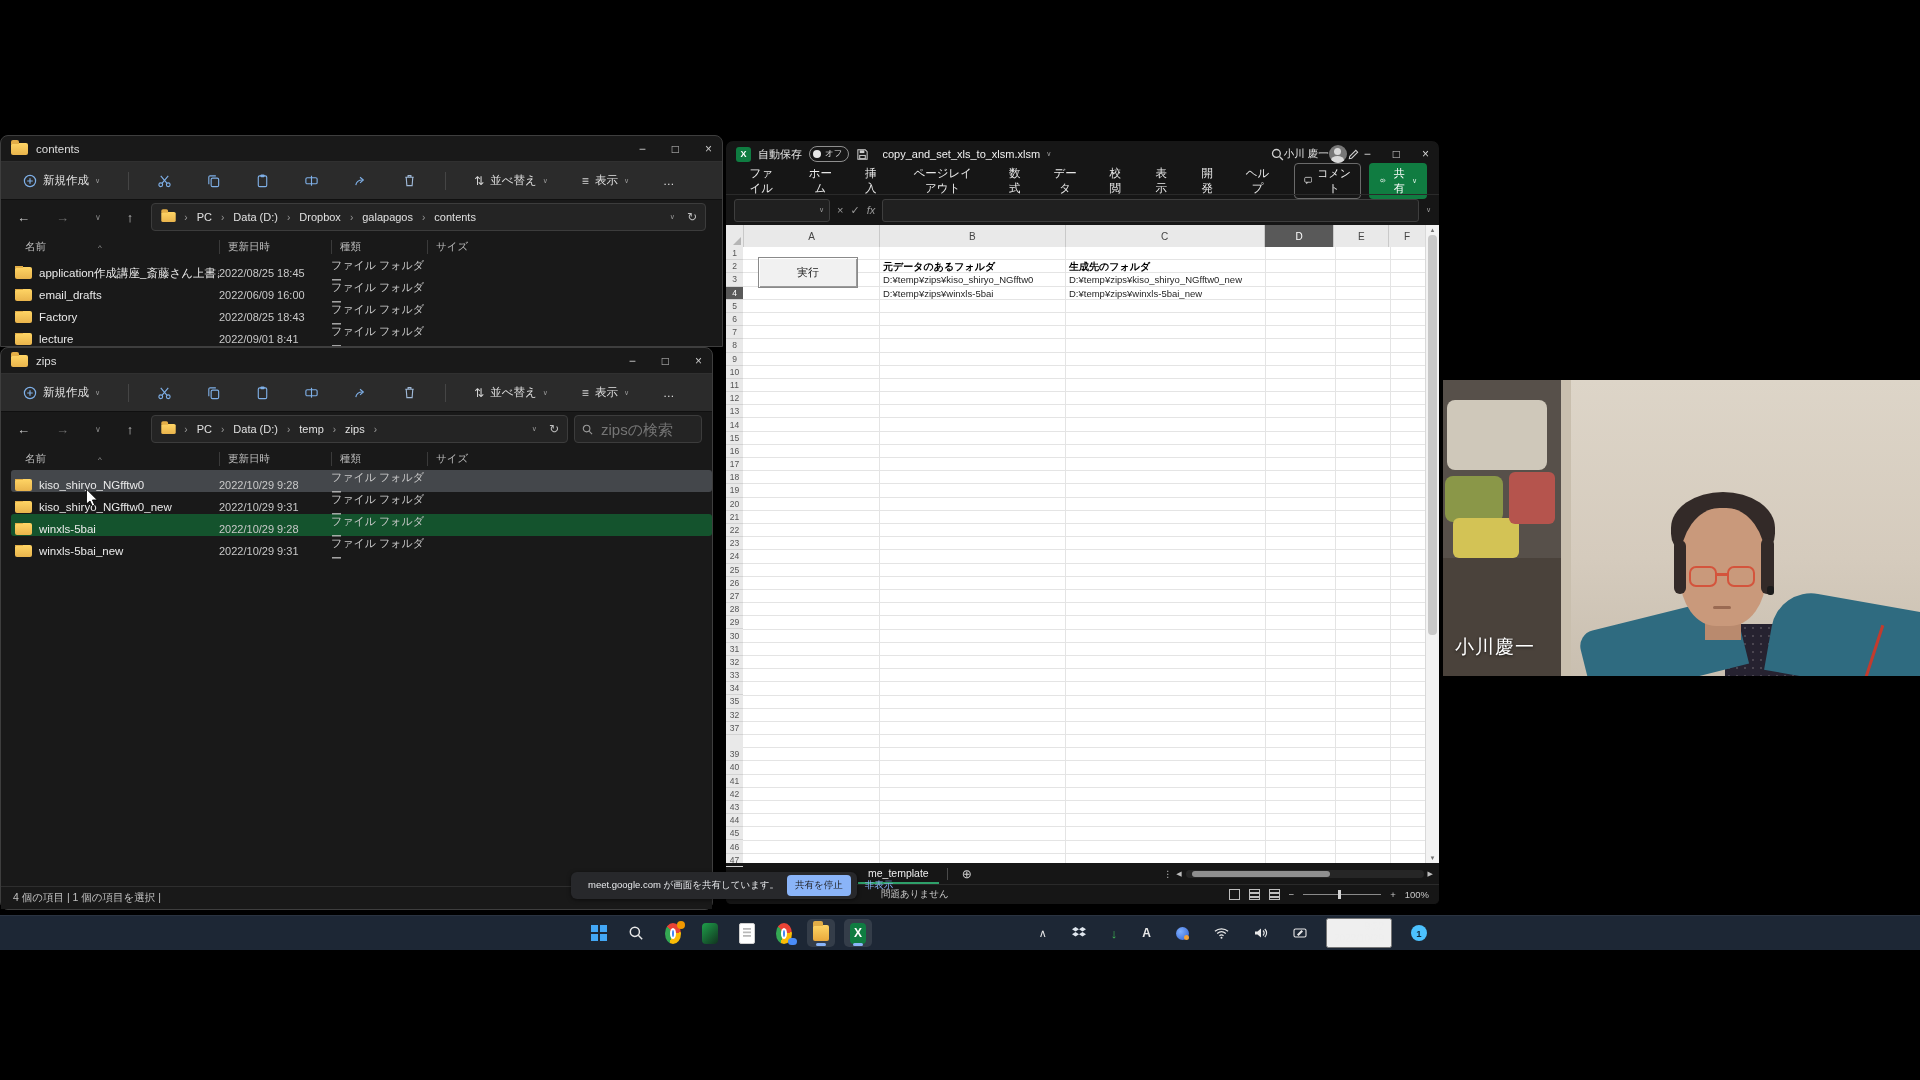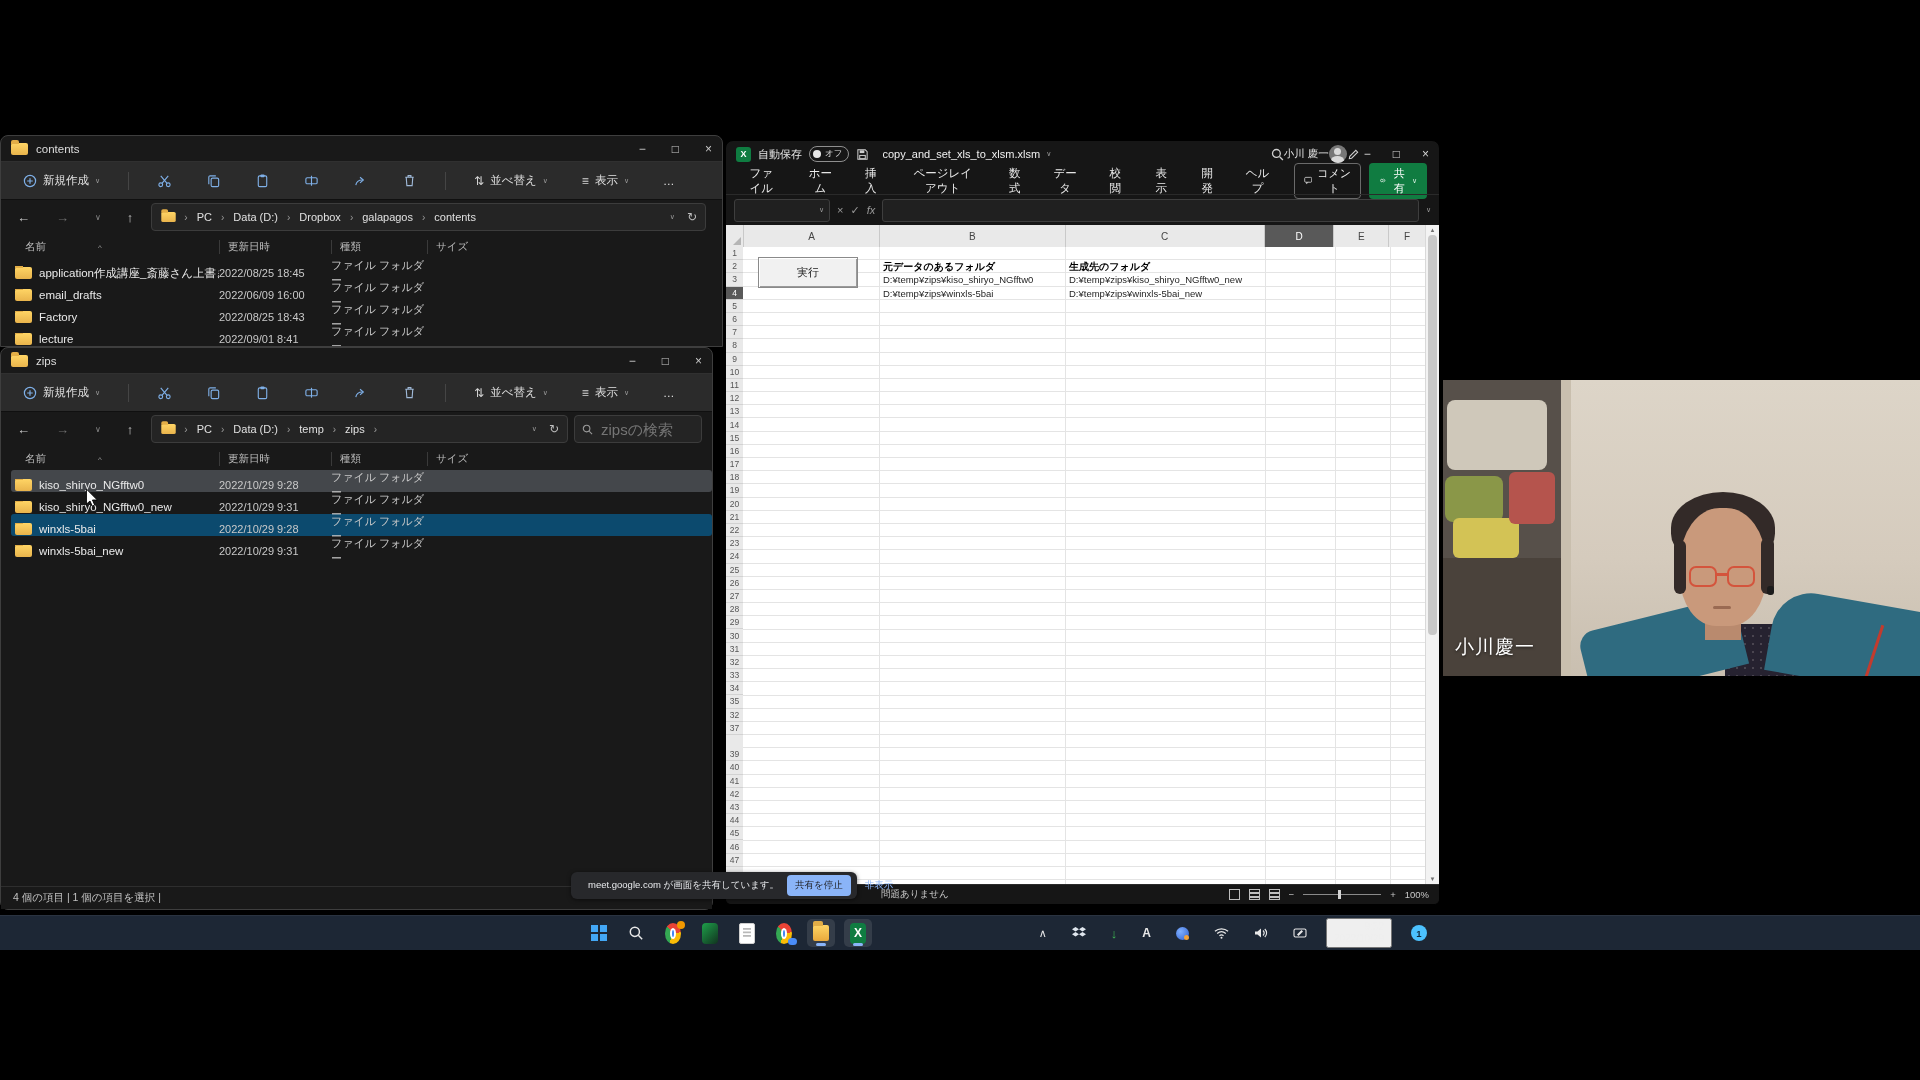--- a/index.html
+++ b/index.html
@@ -27,21 +27,21 @@
   .searchbox input{background:transparent;border:none;outline:none;color:#cfcfcf;font-size:15px;width:80px;font-family:inherit;}
   .fheaders{display:grid;grid-template-columns:208px 112px 96px 54px;padding-left:10px;height:22px;align-items:center;font-size:10.5px;color:#bdbdbd;margin-top:2px;}
   .fh{display:flex;align-items:center;border-left:1px solid #3a3a3a;padding-left:8px;height:14px;}
   .fh:first-child{border-left:none;padding-left:14px;}
   .fh .caret{margin-left:52px;font-size:8px;color:#9a9a9a;}
   .frows{padding-left:10px;}
   .frow{display:grid;grid-template-columns:208px 112px 96px 54px;height:22px;align-items:center;font-size:11.5px;color:#eaeaea;border-radius:3px;}
   .frow .nm{display:flex;align-items:center;gap:7px;padding-left:4px;white-space:nowrap;overflow:hidden;}
   .frow .dt,.frow .tp{color:#c9c9c9;font-size:11px;}
   .frow.sel{background:#44474b;}
-  .frow.hl{background:#0c4a6e;}
+  .frow.hl{background:#14532d;}
   .fold{position:relative;width:17px;height:12px;background:linear-gradient(#ffd565,#e9b44c);border-radius:2px;flex:0 0 auto;}
   .fold::before{content:"";position:absolute;top:-3px;left:0;width:8px;height:4px;background:#e3ae47;border-radius:2px 2px 0 0;}
   .wstatus{position:absolute;left:0;right:0;bottom:0;height:22px;border-top:1px solid #2e2e2e;display:flex;align-items:center;padding:0 12px;font-size:10.5px;color:#c2c2c2;background:#191919;}
   
   .excel{position:absolute;left:725px;top:140px;width:715px;height:765px;background:#161616;border:1px solid #000;border-radius:8px 8px 6px 6px;box-sizing:border-box;display:flex;flex-direction:column;color:#e8e8e8;overflow:hidden;}
   .xtitle{height:26px;display:flex;align-items:center;gap:7px;padding:0 10px;font-size:11px;}
   .xlicon{width:15px;height:15px;background:#0f7c41;border-radius:3px;color:#fff;font-weight:bold;font-size:9px;display:flex;align-items:center;justify-content:center;flex:0 0 auto;}
   .toggle{display:flex;align-items:center;gap:4px;border:1px solid #8f8f8f;border-radius:8px;height:14px;padding:0 6px 0 3px;font-size:8.5px;color:#e0e0e0;}
   .toggle .dot{width:8px;height:8px;border-radius:50%;background:#e6e6e6;}
   .fname{display:flex;align-items:center;gap:6px;margin-left:6px;font-size:11px;color:#f0f0f0;}
@@ -605,20 +605,35 @@
           <div class="xcell" style="left: 137px; top: 39.5745px; height: 13.1915px;">D:¥temp¥zips¥winxls-5bai</div>
           <div class="xcell" style="left: 323px; top: 39.5745px; height: 13.1915px;">D:¥temp¥zips¥winxls-5bai_new</div>
           <button class="runbtn">実行</button>
         </div>
         <div class="vsb">
           <span style="margin-top:2px">▲</span>
           <span class="thumb"></span>
           <span style="margin-top:auto;margin-bottom:2px">▼</span>
         </div>
       </div>
+    <div class="xtabs">
+      <button class="sheettab">
+          <span>me_template</span>
+        </button>
+      <span class="tabdiv"></span>
+      <button class="addsheet">⊕</button>
+      <span class="hsb">
+        <span style="font-size:9px">⋮</span>
+        <span style="font-size:7px">◀</span>
+        <span class="track">
+            <span class="hthumb"></span>
+          </span>
+        <span style="font-size:7px">▶</span>
+      </span>
+    </div>
     <div class="xstatus">
       <span class="lefttxt">問題ありません</span>
       <span class="right">
         <span class="vico"></span>
         <span class="vico b"></span>
         <span class="vico b"></span>
         <span>−</span>
         <span class="zoomline">
             <span class="zthumb"></span>
           </span>

